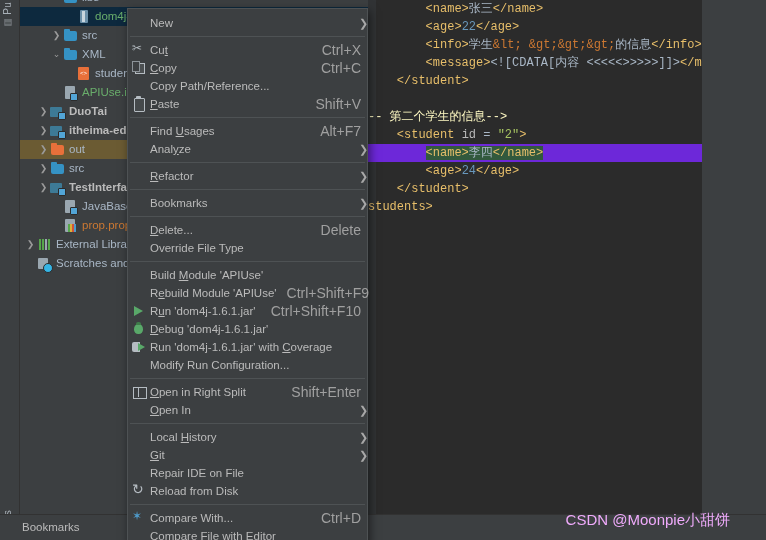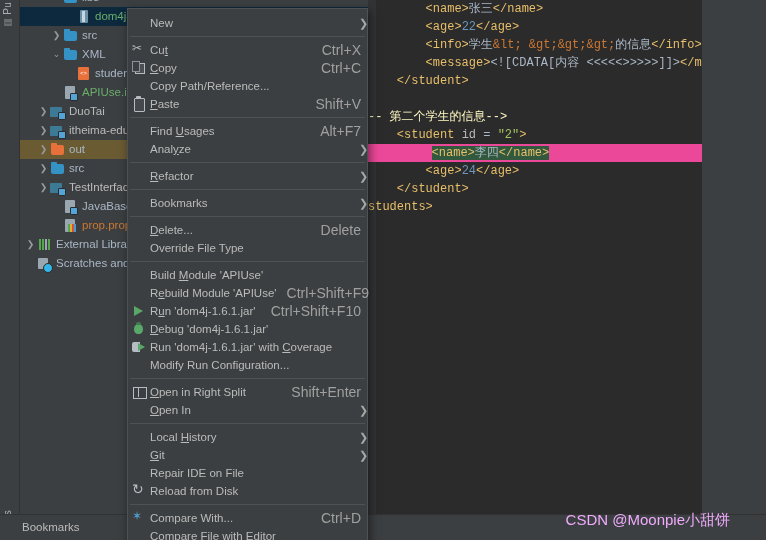--- a/index.html
+++ b/index.html
@@ -72,21 +72,21 @@
   .arrow.down { color: #9a9a9a; }
   .arrow.none { visibility: hidden; }
   .ic {
     width: 15px; min-width: 15px;
     height: 15px;
     margin-right: 4px;
     position: relative;
     display: inline-block;
   }
   .lbl { line-height: 19px; }
-  .lbl.bold { font-weight: normal; }
+  .lbl.bold { font-weight: bold; }
   .lbl.green { color: #69ad6b; }
   .lbl.orangered { color: #cc7832; }
   .lbl.grayish { color: #a9b7c6; }
 
   
   .ic-folder::before {
     content: ""; position: absolute;
     left: 1px; top: 3px; width: 13px; height: 10px;
     background: #3592c4; border-radius: 1px 2px 2px 2px;
   }
@@ -196,21 +196,21 @@
   .code .ln { height: 18px; display: block; }
   .tagname  { color: #e8bf6a; }
   .txt      { color: #a9b7c6; }
   .num      { color: #6897bb; }
   .ent      { color: #cc7832; }
   .cdata    { color: #a9b7c6; }
   .comment  { color: #fef9c3; }
   .attr     { color: #bababa; }
   .attrval  { color: #a5c261; }
   .hl-find  { background: #32593d; }
-  .caret-line { background: #ec4899; padding-left: 6px; }
+  .caret-line { background: #6d28d9; }
 
   
   .ctxmenu {
     position: absolute;
     left: 127px; top: 8px;
     width: 241px;
     background: #3c3f41;
     border: 1px solid #4e5254;
     box-shadow: 2px 3px 9px rgba(0,0,0,0.5);
     padding: 5px 0 0 0;

